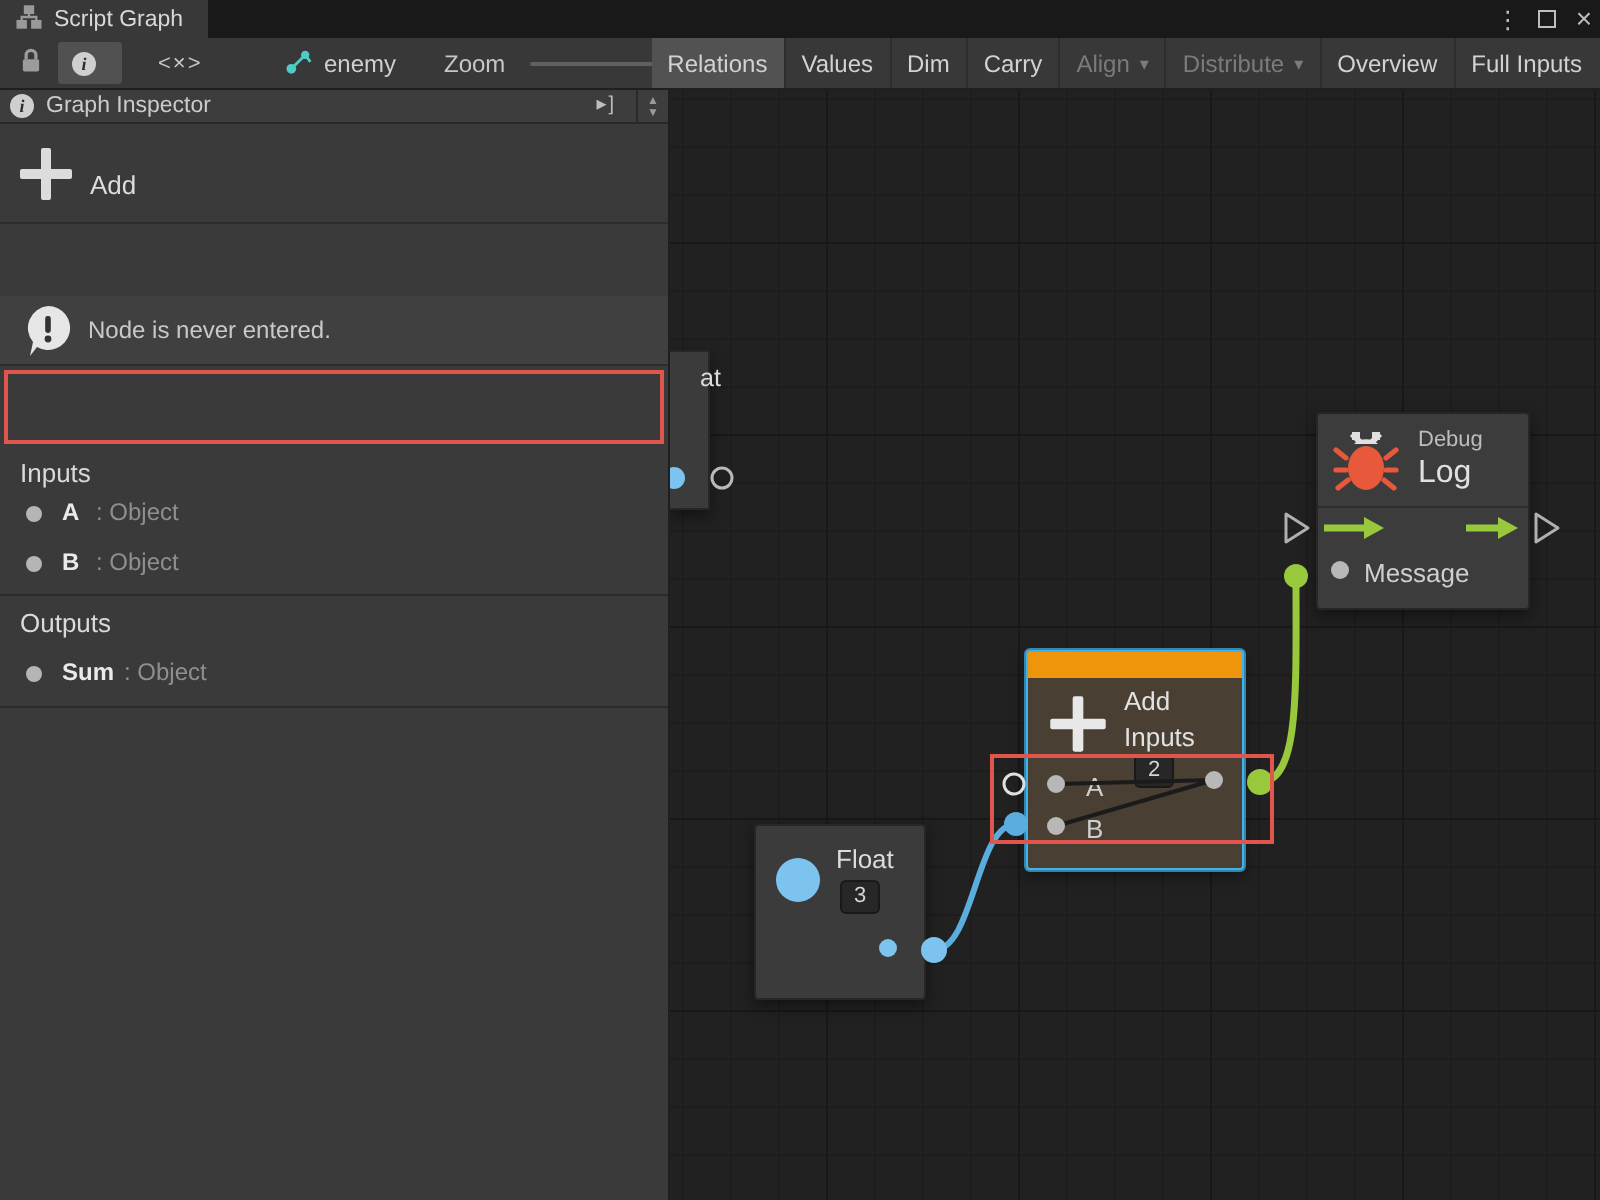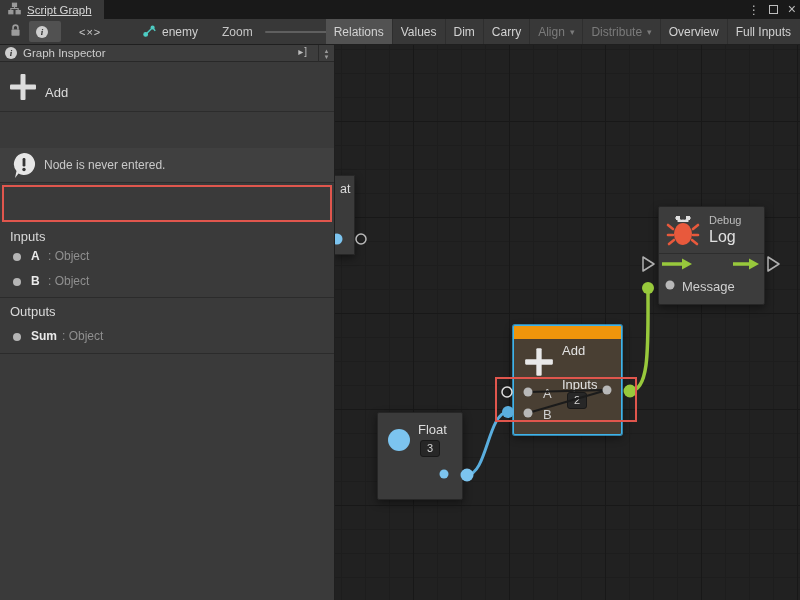--- a/index.html
+++ b/index.html
@@ -9,21 +9,21 @@
     background: #202020;
     color: #d2d2d2;
     position: relative;
     overflow: hidden;
     font-size: 12px;
     -webkit-font-smoothing: antialiased;
   }
   
   .titlebar {
     position: absolute; left:0; top:0; width:800px; height:19px;
-    background:#191919; display:flex; align-items:stretch;text-decoration:underline;
+    background:#191919; display:flex; align-items:stretch;
   }
   .tab {
     display:flex; align-items:center; gap:6px;
     padding:0 12px 0 8px; background:#383838; color:#d8d8d8;
     font-size:11.5px; height:19px;
   }
   .win-controls {
     position:absolute; right:4px; top:0; height:19px;
     display:flex; align-items:center; gap:10px; color:#bdbdbd;
   }
@@ -113,41 +113,41 @@
       linear-gradient(to right, #1d1d1d 1px, transparent 1px),
       linear-gradient(to bottom, #1d1d1d 1px, transparent 1px);
     background-size: 96px 96px, 96px 96px, 24px 24px, 24px 24px;
     background-position: 78px 0, 0 76px, 6px 0, 0 4px;
   }
   .node {
     position:absolute; background:#3b3b3b; border:1px solid #262626; border-radius:2px;
     box-shadow:0 3px 8px rgba(0,0,0,0.45); z-index:1;
   }
   .node-partial { left:0; top:130px; width:20px; height:80px; border-left:none; border-radius:0; }
-  .node-partial .frag { position:absolute; left:5px; top:6px; font-size:12.5px; color:#dcdcdc; }
+  .node-partial .frag { position:absolute; left:15px; top:6px; font-size:12.5px; color:#dcdcdc; }
   .node-float { left:42px; top:367px; width:86px; height:88px; }
   .float-circle {
     position:absolute; left:10px; top:16px; width:22px; height:22px; border-radius:50%;
     background:#7cc4ef;
   }
   .node-float .node-title { position:absolute; left:40px; top:9px; font-size:13px; color:#dcdcdc; }
   .badge {
     display:inline-block; background:#272727; border:1px solid #191919; border-radius:3px;
     color:#d6d6d6; font-size:11px; padding:1px 6px; line-height:13px;
   }
   .float-badge { position:absolute; left:42px; top:27px; }
   .node-add {
     left:178px; top:280px; width:109px; height:110px;
     background:#493f33; border:1px solid #3fb3ea; box-shadow:0 0 0 1px rgba(63,179,234,0.7), 0 3px 8px rgba(0,0,0,0.45);
   }
   .add-accent { position:absolute; left:0; top:0; width:100%; height:13px; background:#ef950b; }
   .add-plus { position:absolute; left:9px; top:20px; }
   .add-titles { position:absolute; left:48px; top:17px; }
   .add-titles .t1 { font-size:13px; color:#e2e2e2; }
-  .add-titles .t2 { font-size:13px; color:#e2e2e2; margin-top:19px; }
+  .add-titles .t2 { font-size:13px; color:#e2e2e2; margin-top:3px; }
   .add-count-badge { margin-left:5px; }
   .port-label { position:absolute; font-size:13px; color:#cfcfcf; }
   .lbl-a { left:29px; top:60px; }
   .lbl-b { left:29px; top:81px; }
   .node-debug { left:323px; top:161px; width:107px; height:99px; background:#3c3c3c; }
   .debug-titles { position:absolute; left:50px; top:7px; }
   .debug-titles .sub { font-size:11px; color:#bdbdbd; }
   .debug-titles .main { font-size:16px; color:#e0e0e0; margin-top:2px; }
   .debug-divider { position:absolute; left:0; top:46px; width:100%; height:1px; background:#2d2d2d; }
   .lbl-msg { left:23px; top:72px; }

